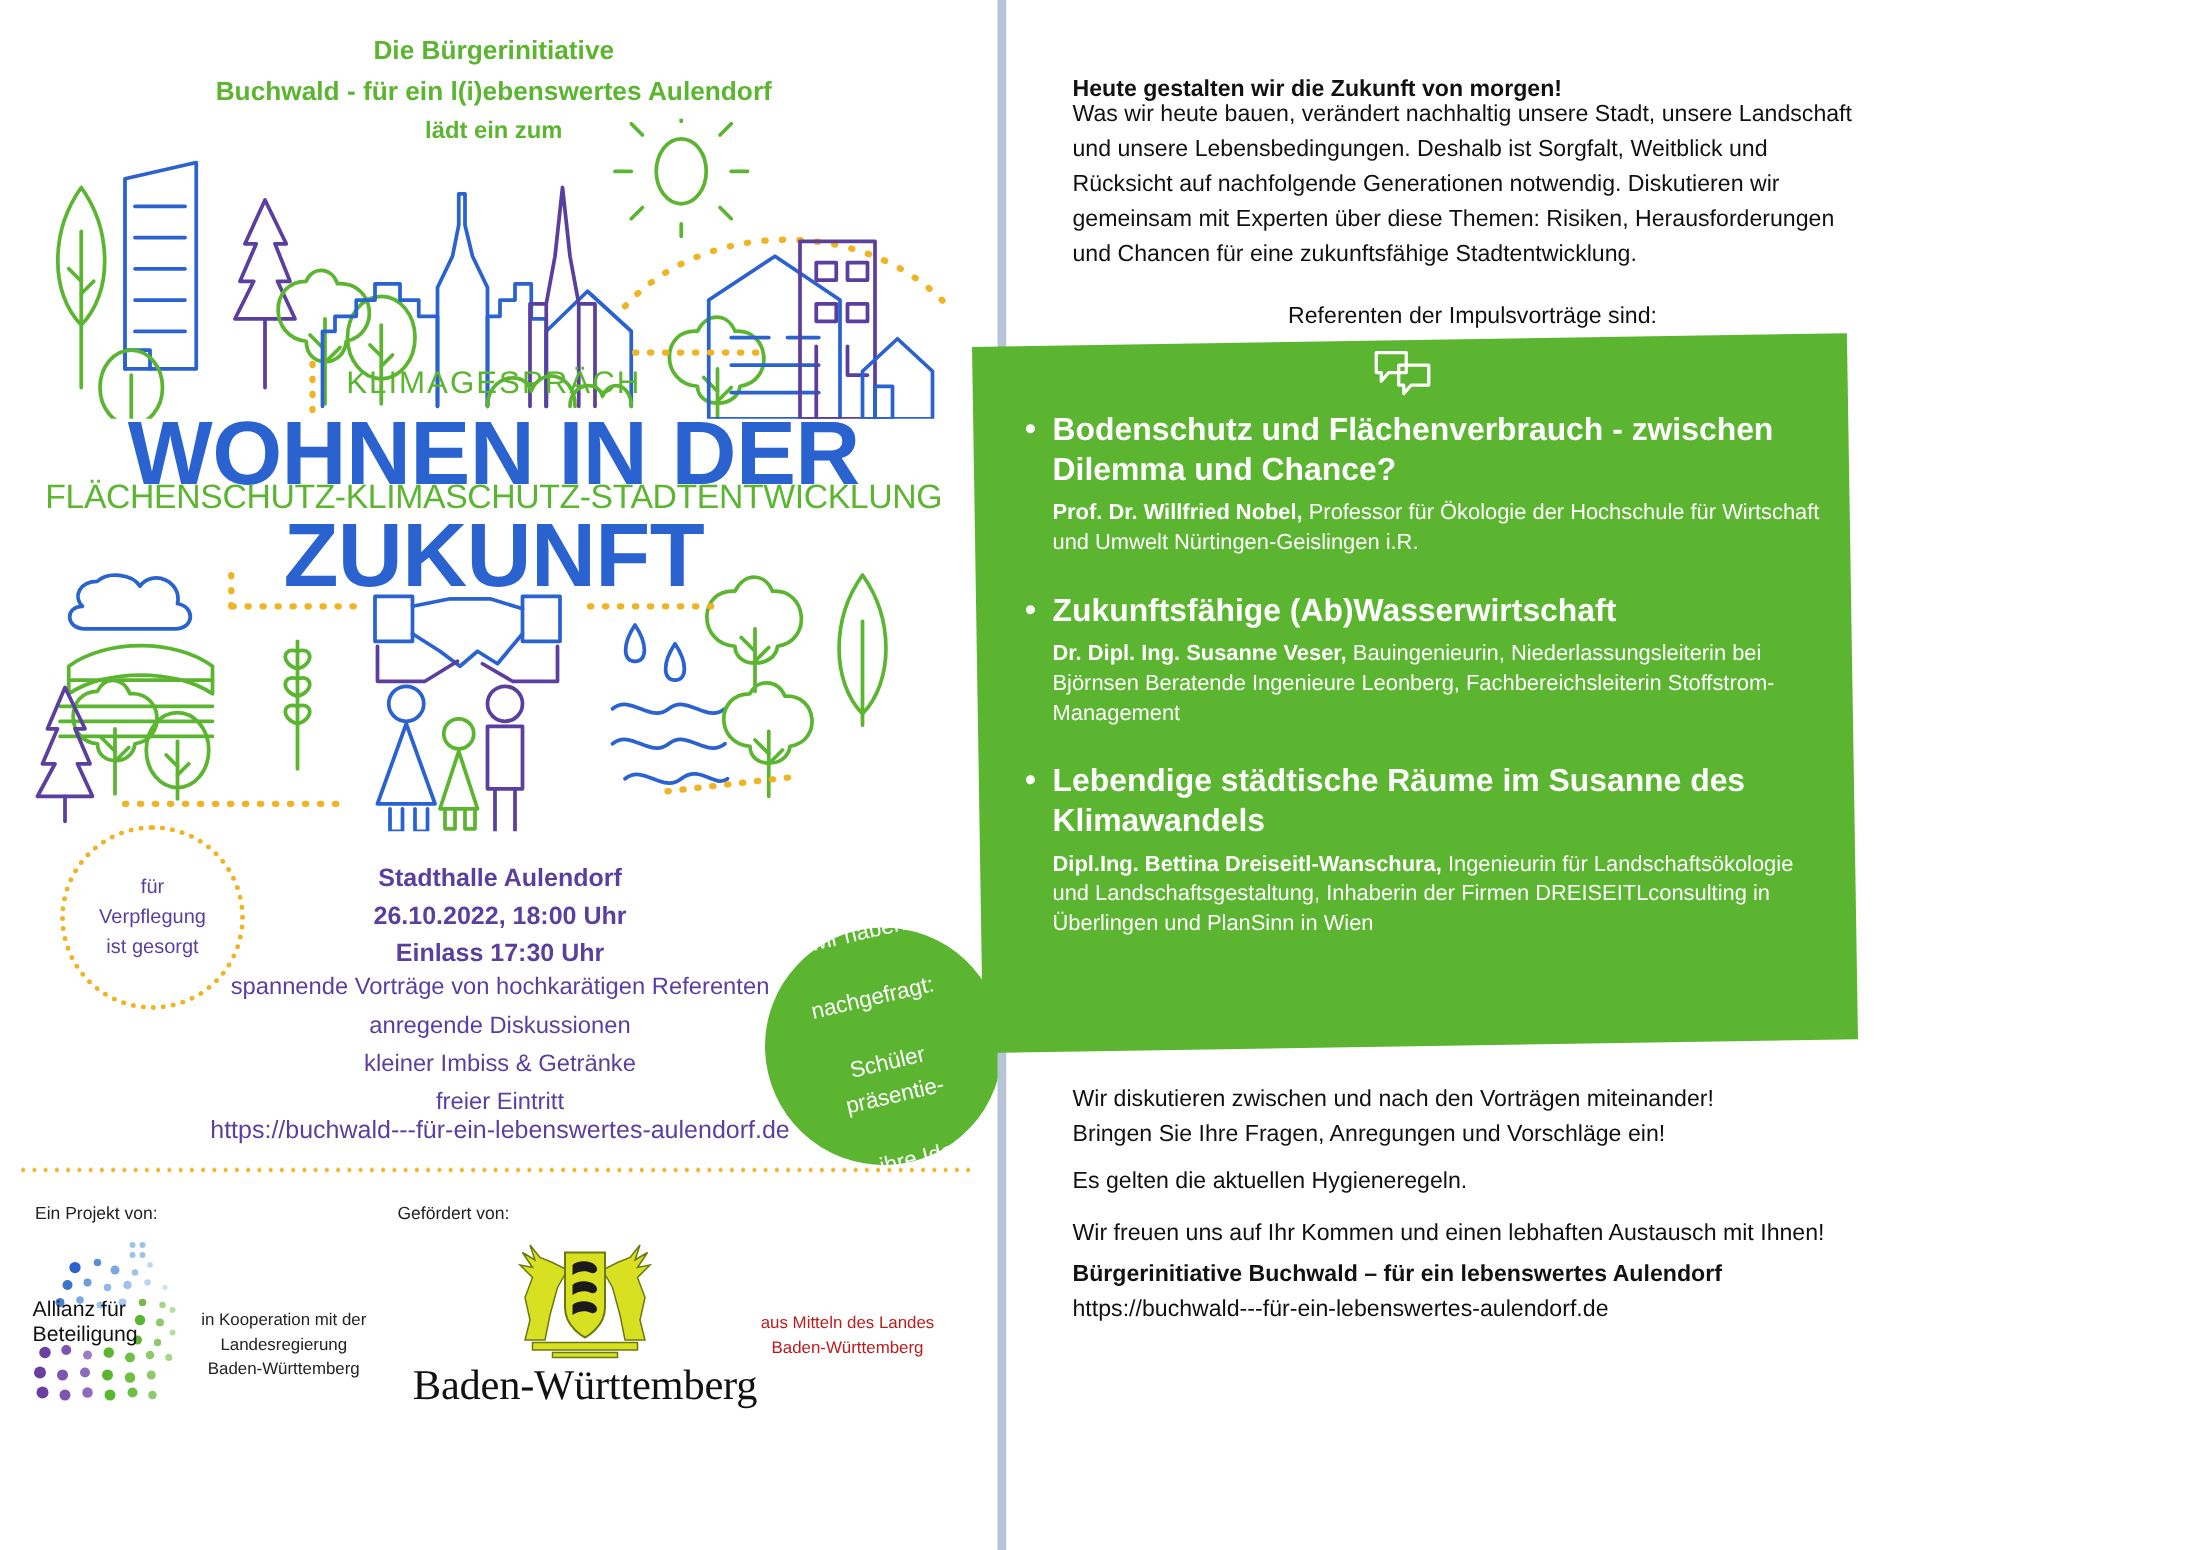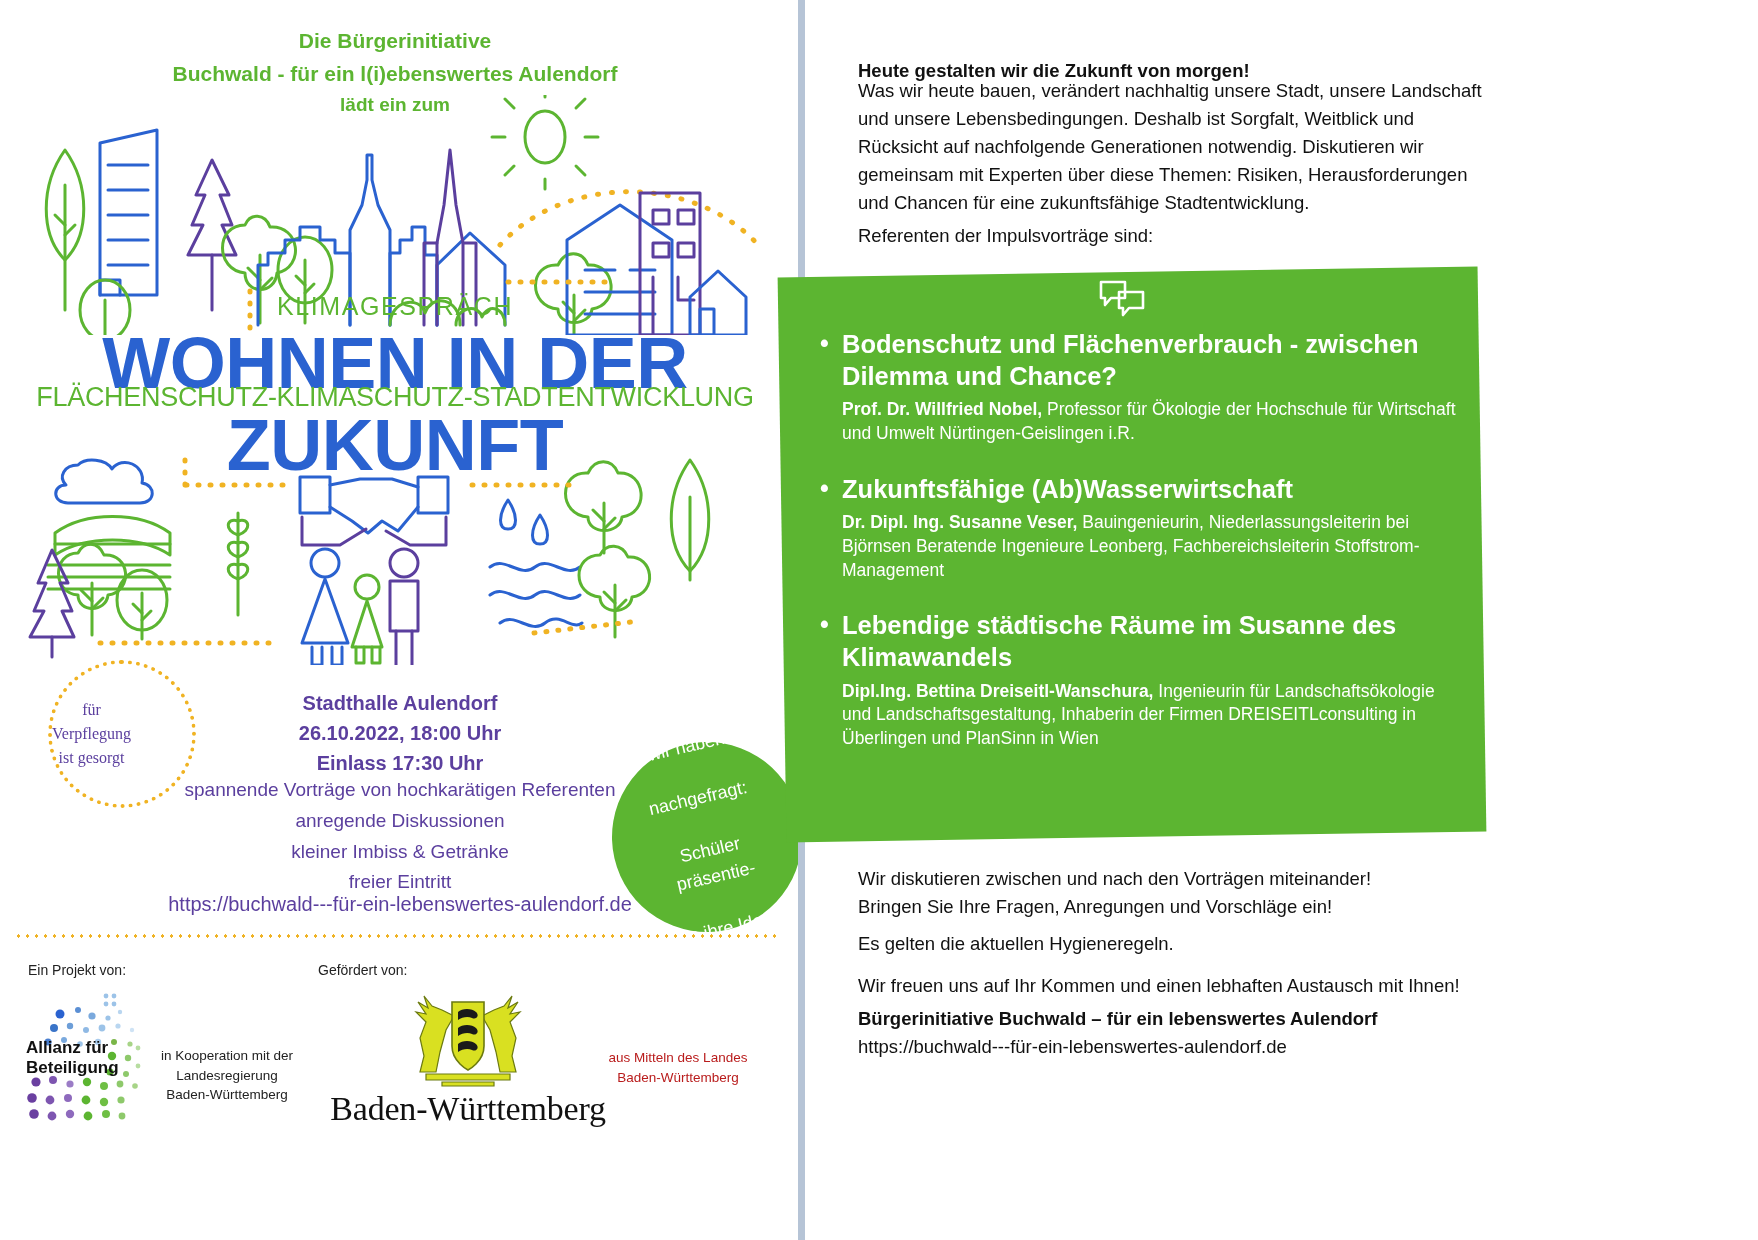--- a/index.html
+++ b/index.html
@@ -45,22 +45,22 @@
   }
   .subtitle{
     position:absolute;left:0;top:382px;width:790px;text-align:center;
     color:#5cb531;font-size:27px;font-weight:400;letter-spacing:-0.3px;
   }
 
   
   .dotbadge{
     position:absolute;left:48px;top:660px;width:140px;height:140px;
     border:4px dotted #f0b323;border-radius:50%;
-    display:flex;align-items:center;justify-content:flex-start;
-    text-align:center;color:#5b3f9e;font-size:16px;line-height:1.5;font-family:Liberation Serif, serif;
+    display:flex;align-items:center;justify-content:center;
+    text-align:center;color:#5b3f9e;font-size:16px;line-height:1.5;
   }
 
   
   .eventbox{
     position:absolute;left:180px;top:688px;width:440px;text-align:center;
     color:#5b3f9e;font-size:20px;font-weight:bold;line-height:1.5;
   }
   .bullets{
     position:absolute;left:100px;top:775px;width:600px;text-align:center;
     color:#5b3f9e;font-size:19px;line-height:1.62;
@@ -89,21 +89,21 @@
 
   
   .footer{position:absolute;left:0;top:950px;width:790px;height:290px;}
   .f-label{position:absolute;color:#222;font-size:14px;}
   .lbl-projekt{left:28px;top:12px;}
   .lbl-gefoerdert{left:318px;top:12px;}
 
   .allianz{position:absolute;left:20px;top:38px;width:126px;height:136px;}
   .allianz-text{
     position:absolute;left:20px;top:88px;width:126px;text-align:left;
-    font-size:17px;font-weight:bold;color:#111;line-height:1.18;z-index:3;
+    font-size:17px;font-weight:normal;color:#111;line-height:1.18;z-index:3;
     padding-left:6px;
   }
   .coop-text{
     position:absolute;left:152px;top:96px;width:150px;text-align:center;
     font-size:13.5px;color:#222;line-height:1.45;
   }
   .bw-wrap{position:absolute;left:318px;top:36px;width:300px;}
   .bw-crest{display:block;margin:0 auto;}
   .bw-name{
     text-align:center;font-family:"Liberation Serif", serif;
@@ -118,21 +118,21 @@
   .right-panel{position:relative;flex:1;height:1240px;}
   .r-head{
     position:absolute;left:68px;top:60px;width:680px;
     font-size:18.5px;font-weight:bold;color:#111;
   }
   .r-para{
     position:absolute;left:68px;width:640px;
     font-size:18.5px;color:#111;line-height:1.52;
   }
   .p1{top:77px;}
-  .p2{top:222px;}
+  .p2{top:238px;text-align:center;}
 
   
   .greenbox{
     position:absolute;left:-8px;top:272px;width:700px;height:565px;
     background:#5cb531;
     transform:rotate(-0.9deg);
   }
   .greenbox-inner{
     position:absolute;left:30px;top:328px;width:640px;
   }

